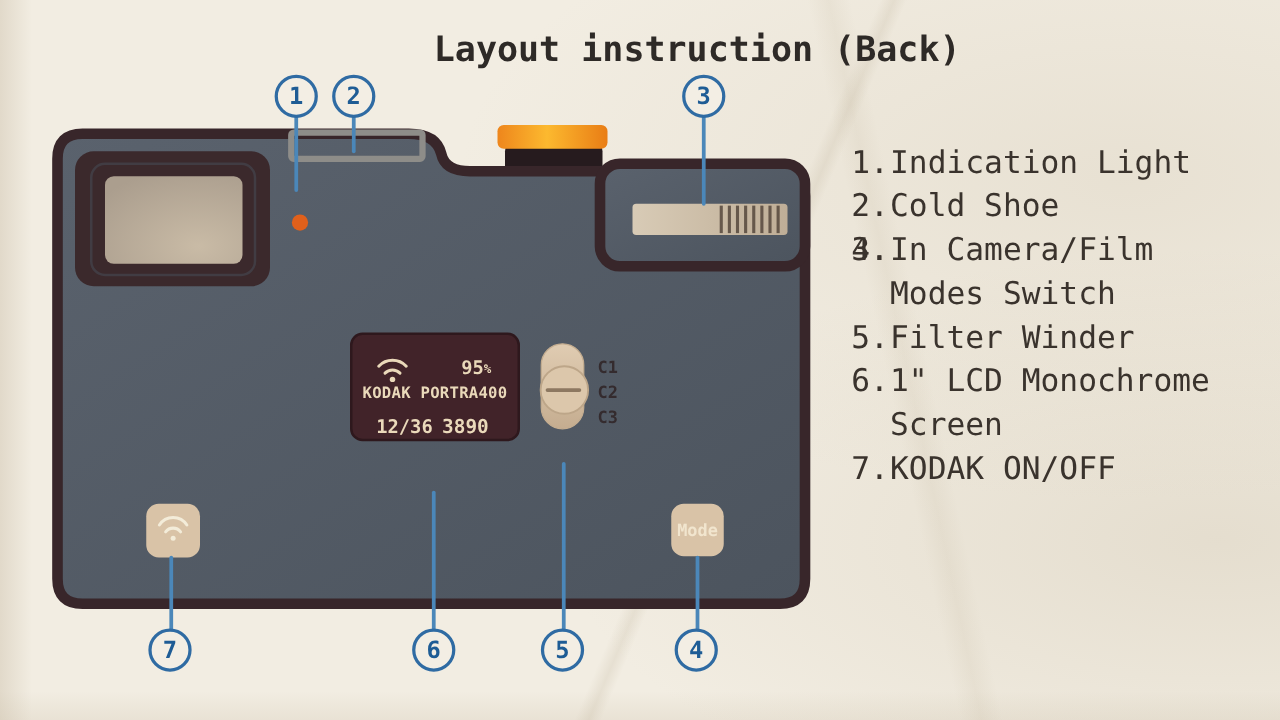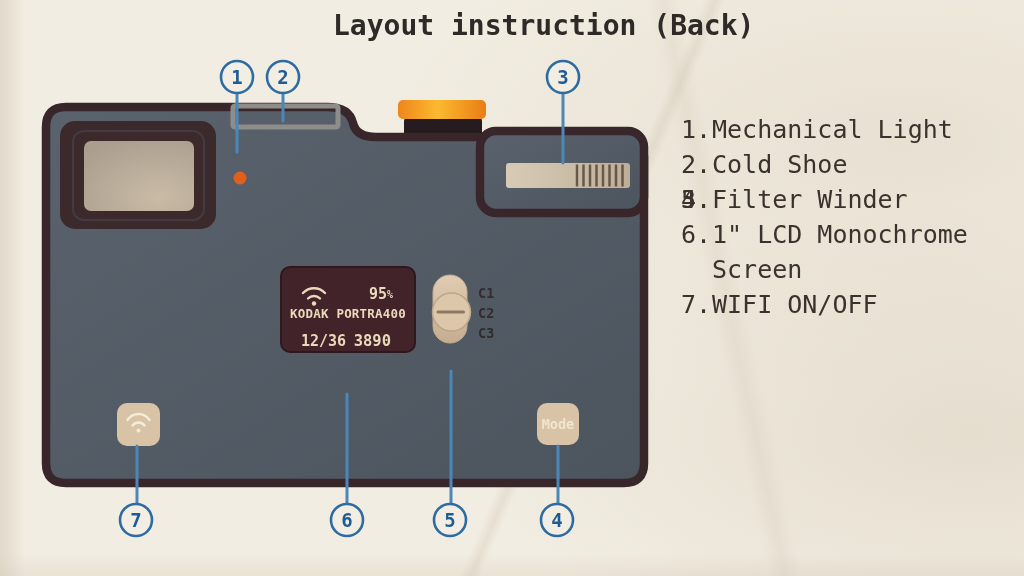--- a/index.html
+++ b/index.html
@@ -11,21 +11,21 @@
     background:
       radial-gradient(ellipse at 88% 25%, rgba(205,193,170,0.28), transparent 42%),
       radial-gradient(ellipse at 95% 75%, rgba(198,186,162,0.30), transparent 38%),
       linear-gradient(113deg, transparent 55.5%, rgba(188,176,152,0.22) 56.4%, transparent 57.2%),
       linear-gradient(78deg, transparent 67%, rgba(196,184,160,0.16) 68.5%, transparent 70%),
       linear-gradient(90deg, rgba(205,193,172,0.45), rgba(205,193,172,0) 2.5%),
       linear-gradient(0deg, rgba(205,193,172,0.25), rgba(205,193,172,0) 4%),
       #f2ede2;
   }
   .title{
-    position:absolute;left:330px;top:6px;margin:3px;
+    position:absolute;left:330px;top:6px;margin:17px;
     font-size:28px;font-weight:bold;color:#2e2a27;white-space:nowrap;
   }
   .legend{
     position:absolute;left:681px;top:112px;width:312px;
     margin:0;padding:0;list-style:none;
     font-size:25px;line-height:35px;color:#3a332d;
   }
   .legend li{position:relative;padding-left:31px;}
   .legend .num{position:absolute;left:0;top:0;}
   svg{position:absolute;left:0;top:0;}
@@ -153,22 +153,22 @@
 
       <circle cx="450" cy="520" r="16" fill="#f3eee4" stroke="#2f6ba3" stroke-width="2.6"></circle>
       <text x="450" y="526.5" text-anchor="middle" font-size="19" font-weight="bold" fill="#1e5c95">5</text>
 
       <circle cx="557" cy="520" r="16" fill="#f3eee4" stroke="#2f6ba3" stroke-width="2.6"></circle>
       <text x="557" y="526.5" text-anchor="middle" font-size="19" font-weight="bold" fill="#1e5c95">4</text>
     </g>
   </svg>
 
   <ol class="legend">
-    <li><span class="num">1.</span><span>Mechanical Light</span></li>
+    <li><span class="num">1.</span><span>Indication Light</span></li>
     <li><span class="num">2.</span><span>Cold Shoe</span></li>
     <li><span class="num">3.</span></li>
-    <li><span class="num">4.</span></li>
+    <li><span class="num">4.</span><span>In Camera/Film Modes Switch</span></li>
     <li><span class="num">5.</span><span>Filter Winder</span></li>
     <li><span class="num">6.</span><span>1" LCD Monochrome Screen</span></li>
-    <li><span class="num">7.</span><span>WIFI ON/OFF</span></li>
+    <li><span class="num">7.</span><span>KODAK ON/OFF</span></li>
   </ol>
 
 </div>
 
 </body></html>

